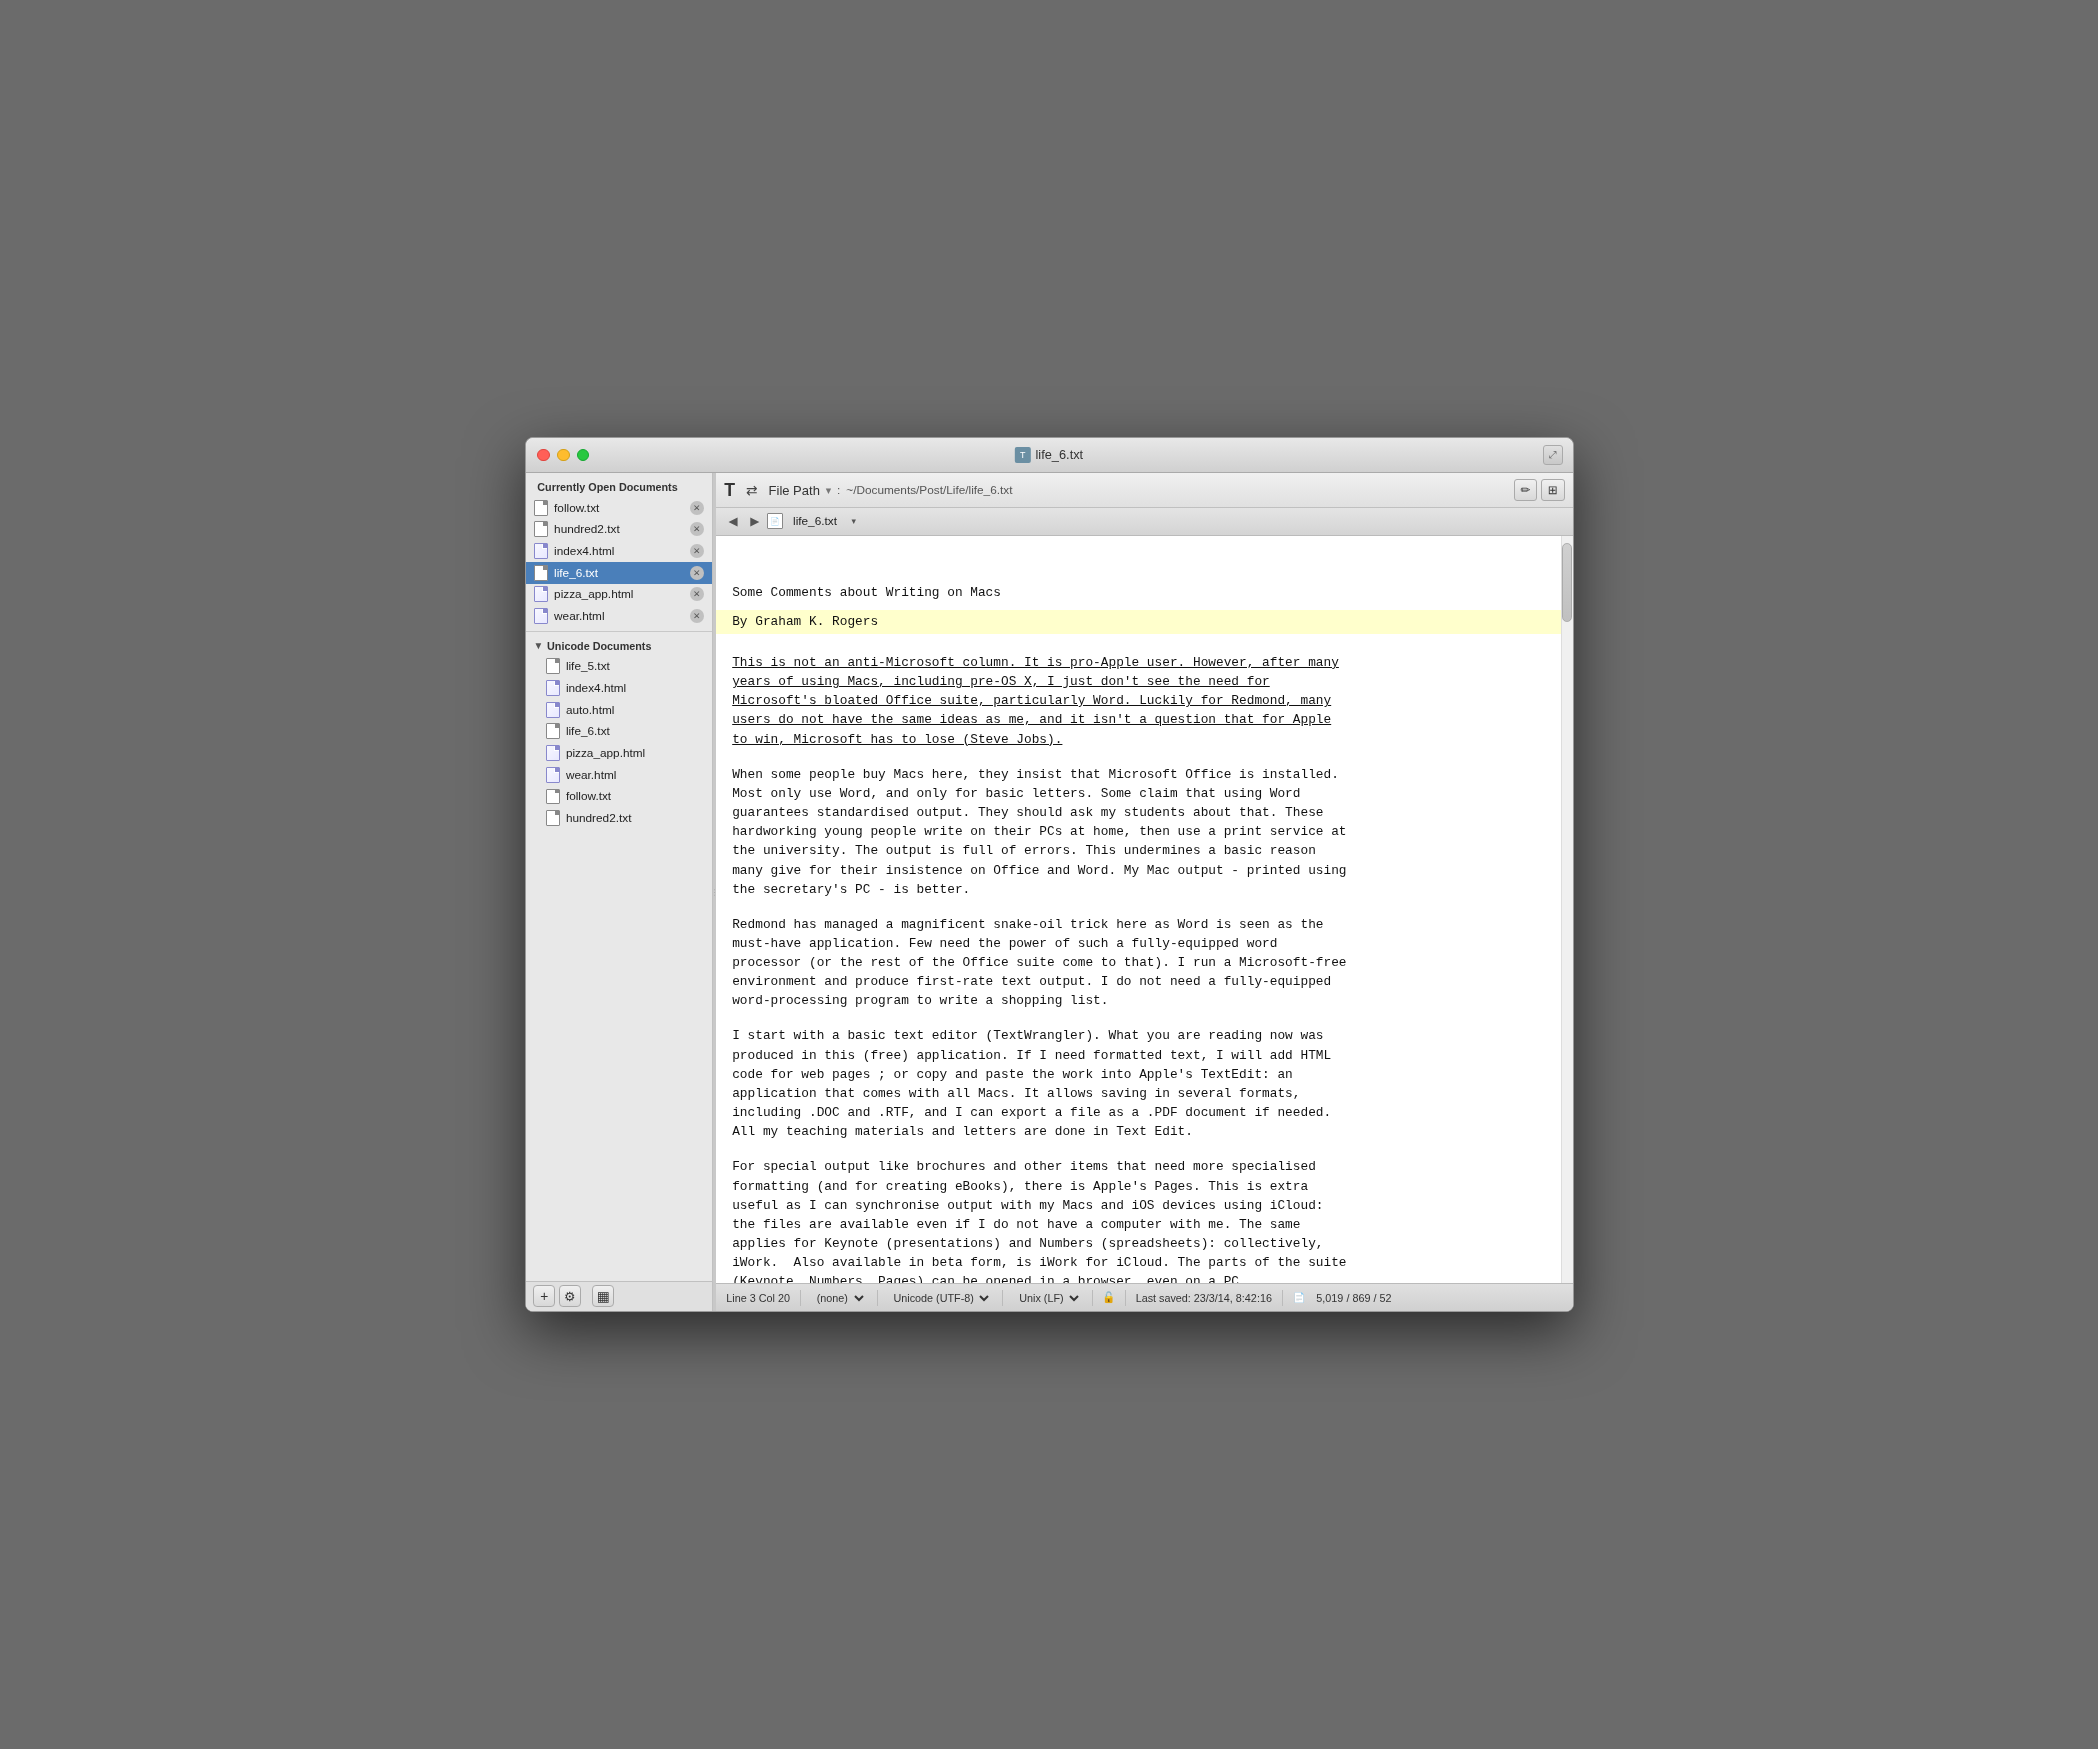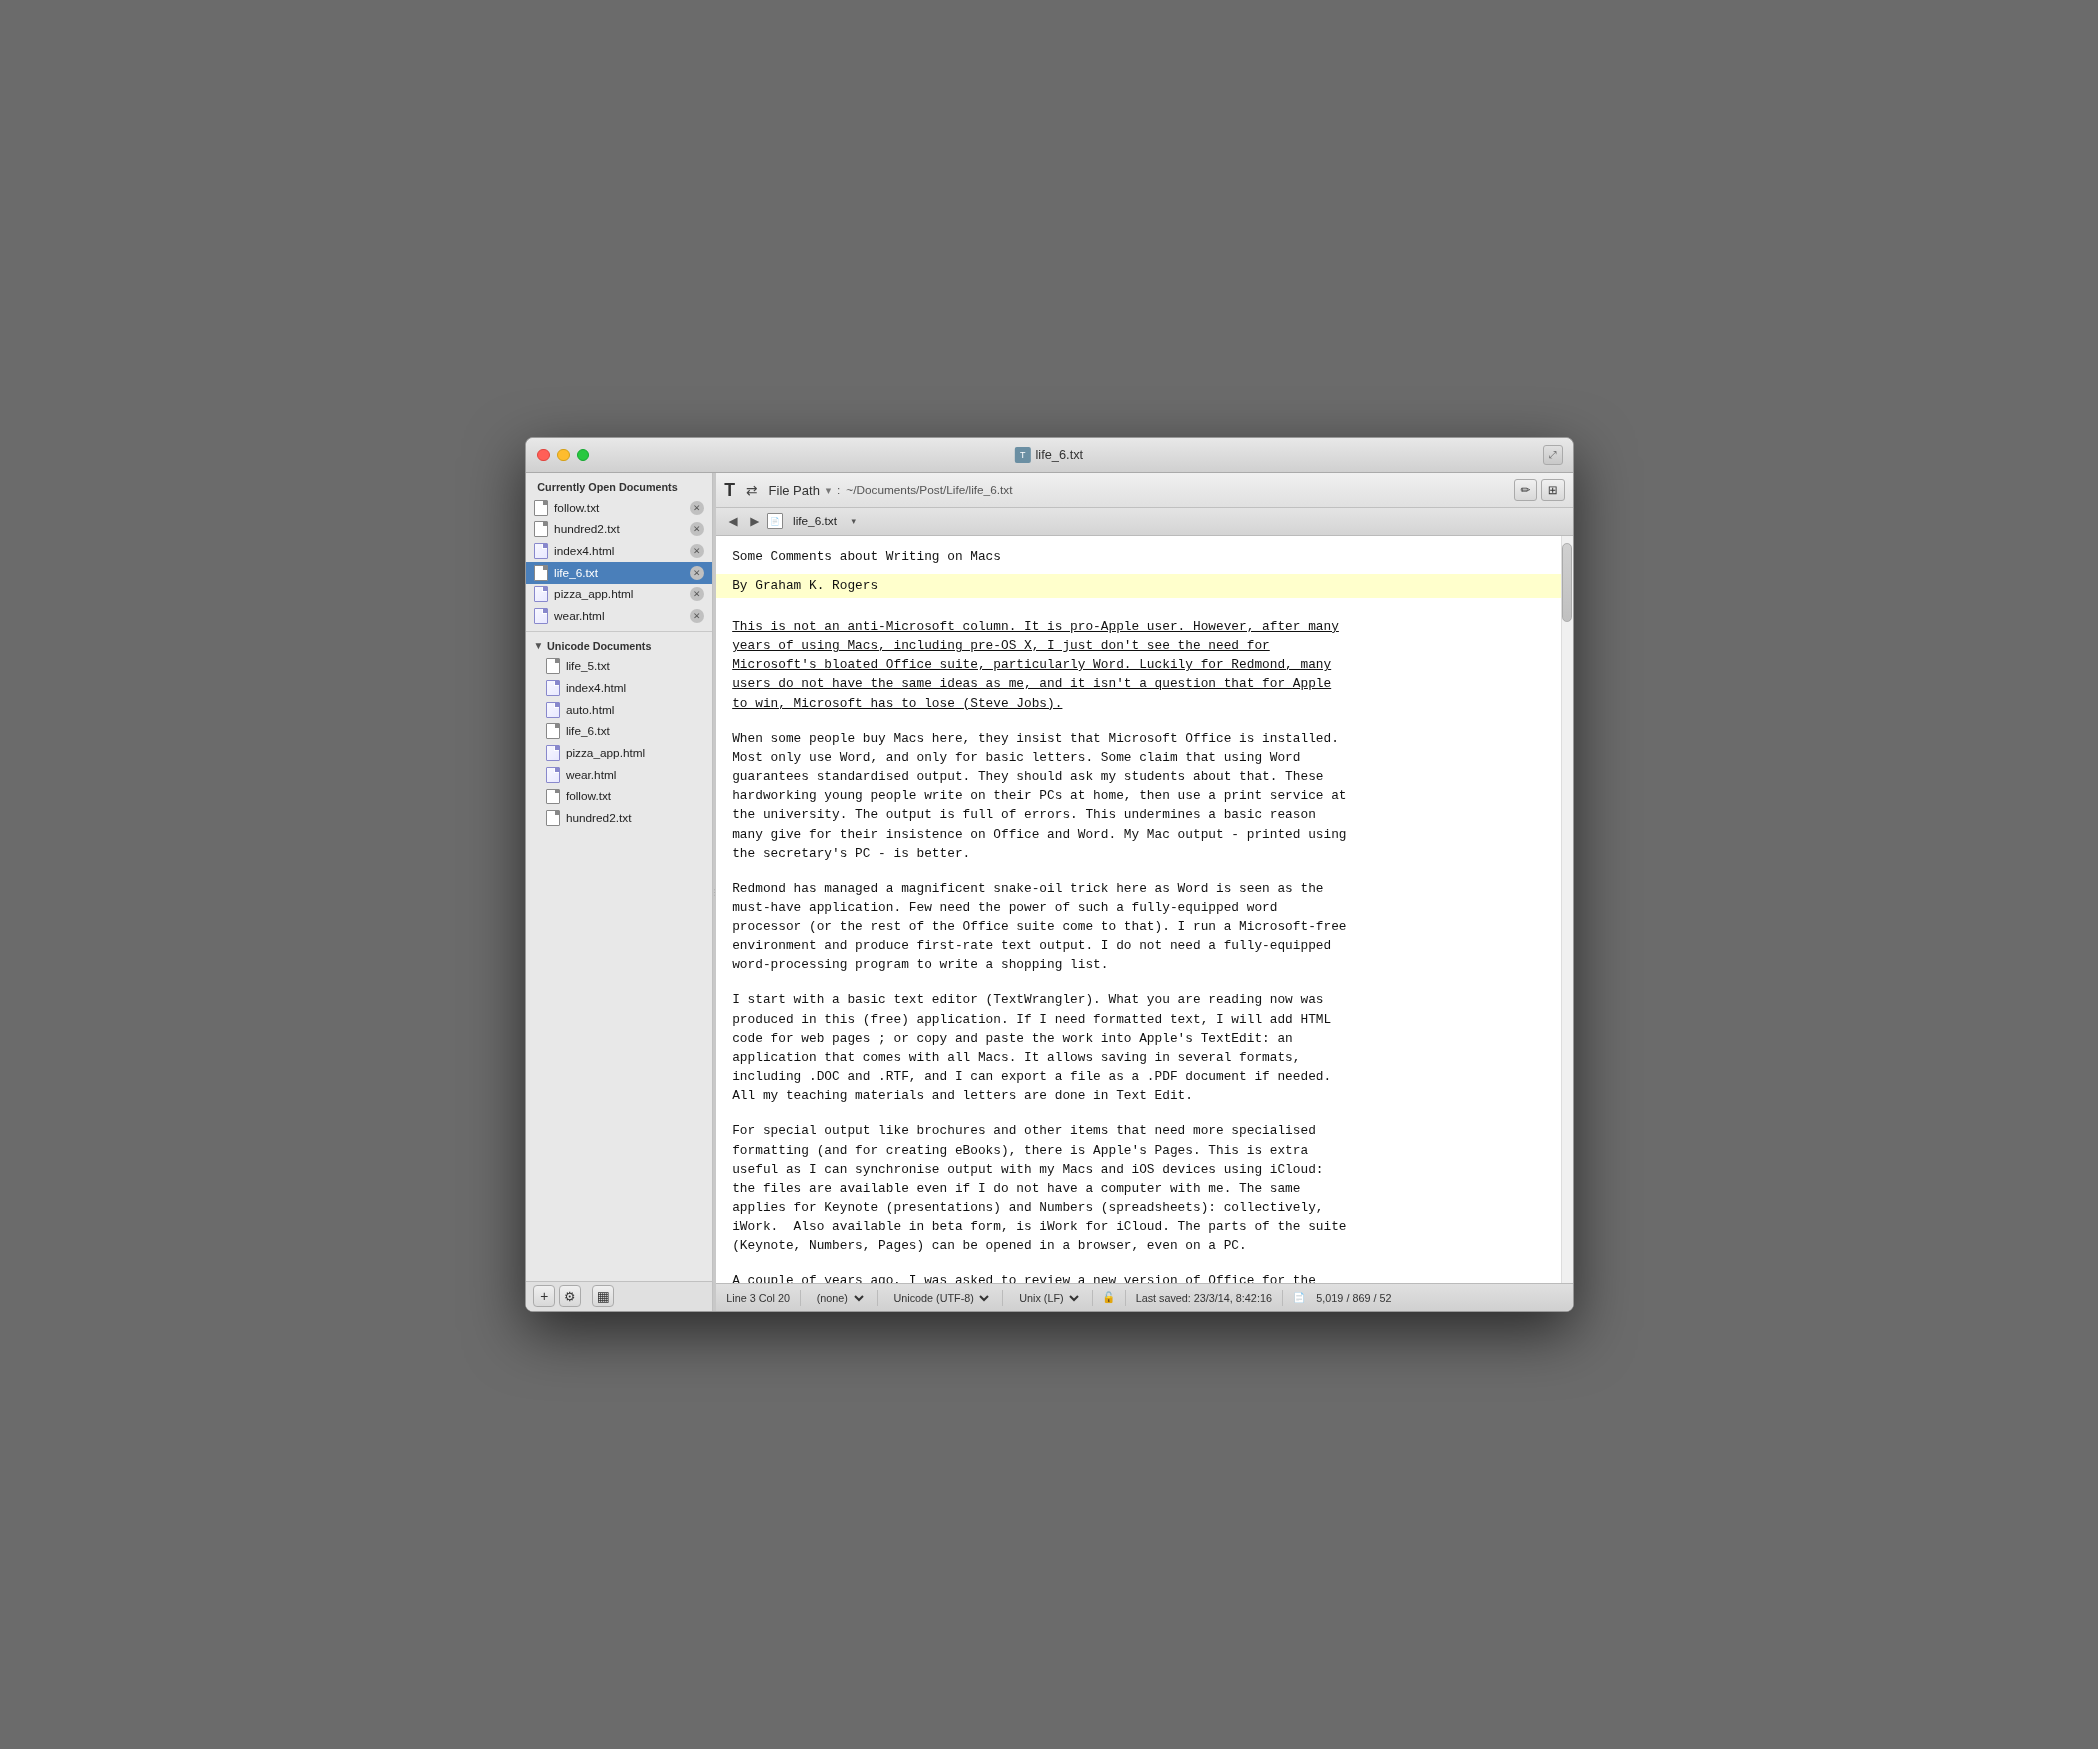--- a/index.html
+++ b/index.html
@@ -373,20 +373,21 @@
       background: white;
       overflow-y: auto;
       position: relative;
     }
     .editor-content {
       padding: 11.8px 15.8px;
       font-family: 'Courier New', Courier, monospace;
       font-size: 12.8px;
       color: #111;
       line-height: 1.5;
+      margin-top: 36px;
     }
     .editor-content p {
       margin-bottom: 15.8px;
     }
     .editor-content .title-line {
       margin-bottom: 7.9px;
     }
     .scrollbar-track {
       position: absolute;
       right: 0;

